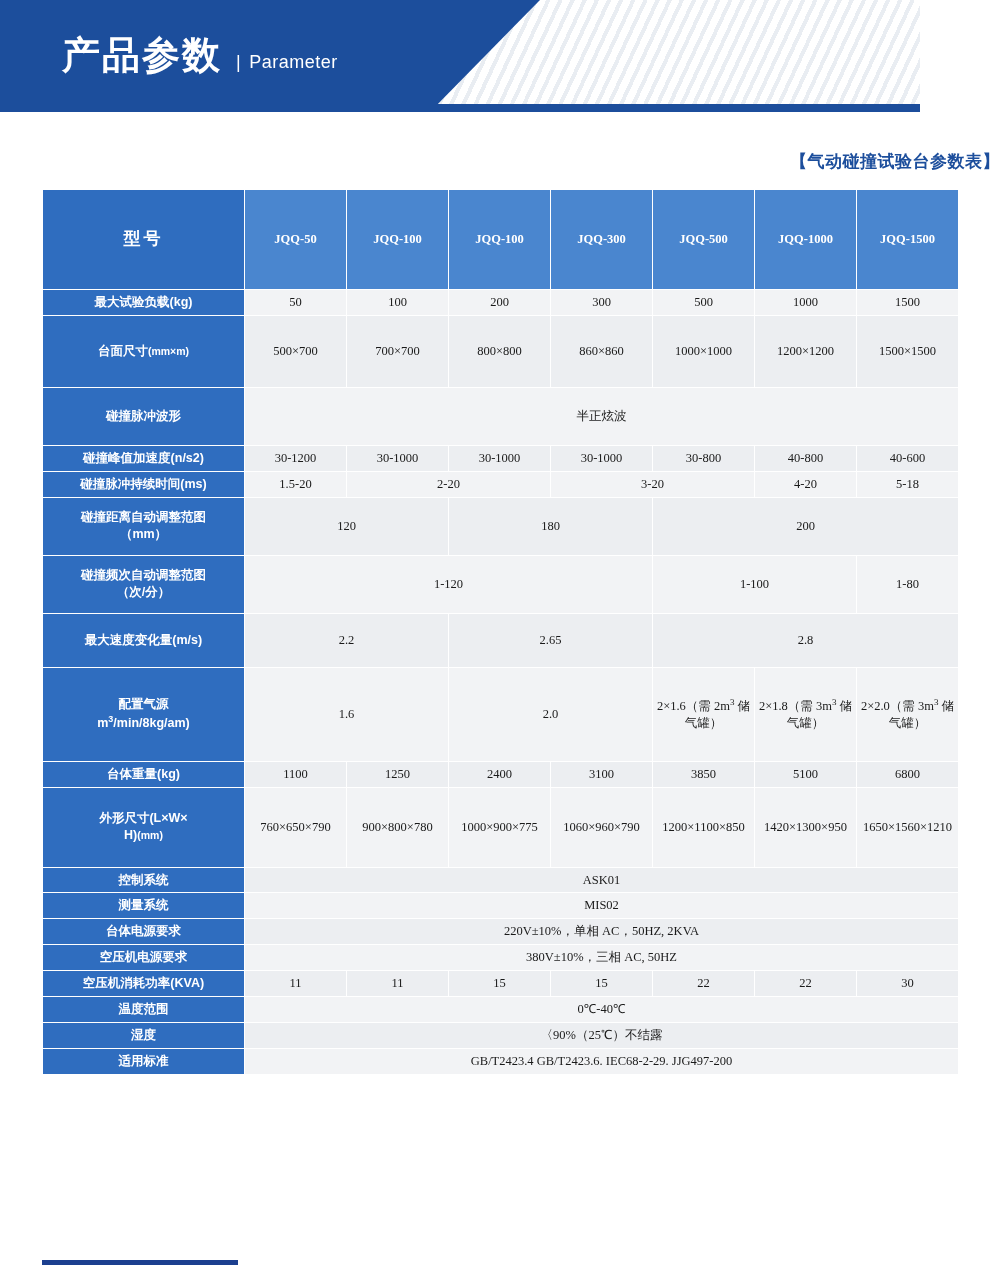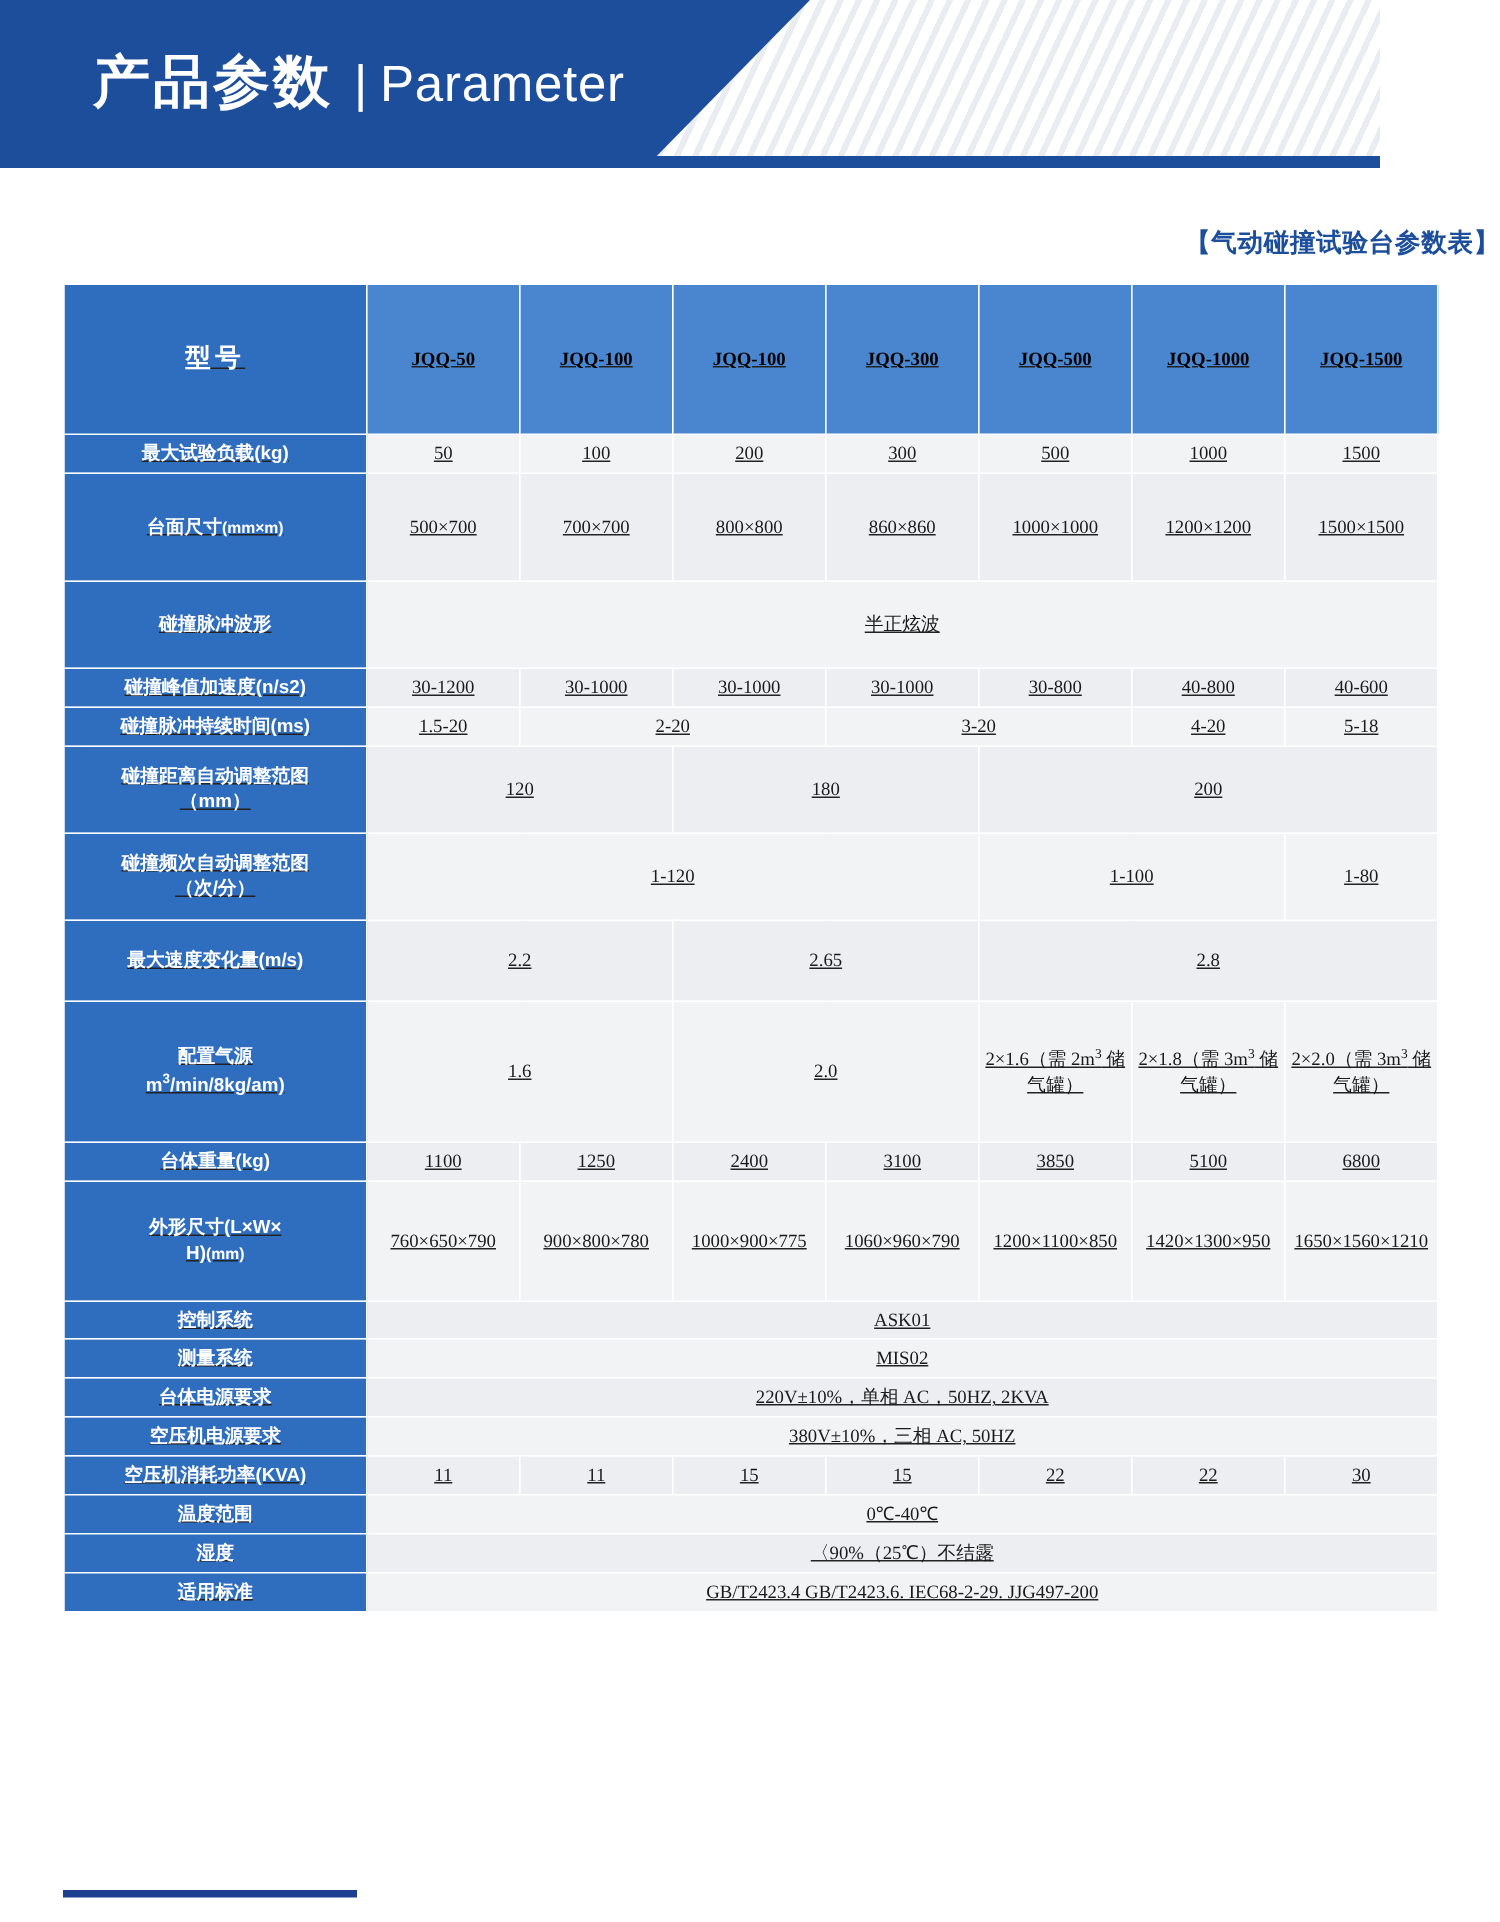--- a/index.html
+++ b/index.html
@@ -54,21 +54,21 @@
   }
   .banner-cn {
     color: #ffffff;
     font-size: 38px;
     font-weight: bold;
     letter-spacing: 2px;
     line-height: 1;
   }
   .banner-en {
     color: #ffffff;
-    font-size: 34px;
+    font-size: 18px;
     line-height: 1;
     letter-spacing: 0.5px;
   }
   .banner-en .bar {
     display: inline-block;
     margin-right: 8px;
     font-weight: 400;
   }
 
   
@@ -79,21 +79,20 @@
     font-weight: bold;
     margin-top: 38px;
     margin-bottom: 16px;
     letter-spacing: 0.5px;
   }
 
   
   .table-wrap {
     width: 916px;
     margin: 16px auto;
-    text-decoration: underline;
   }
   table.spec {
     border-collapse: collapse;
     width: 916px;
     table-layout: fixed;
   }
   table.spec td {
     border: 1px solid #ffffff;
     font-size: 12.5px;
     text-align: center;
@@ -108,21 +107,21 @@
     font-weight: bold;
     font-size: 13px;
     border: 1px solid #ffffff;
   }
   td.hcell.model {
     font-size: 17px;
     letter-spacing: 3px;
   }
   td.colhead {
     background: #4a86cf;
-    color: #000000;
+    color: #ffffff;
     font-weight: bold;
     font-size: 14px;
     font-family: "Liberation Serif", serif;
   }
   td.val {
     background: #f2f3f5;
     color: #1a1a1a;
     font-family: "Liberation Serif", serif;
     font-size: 13.5px;
   }

